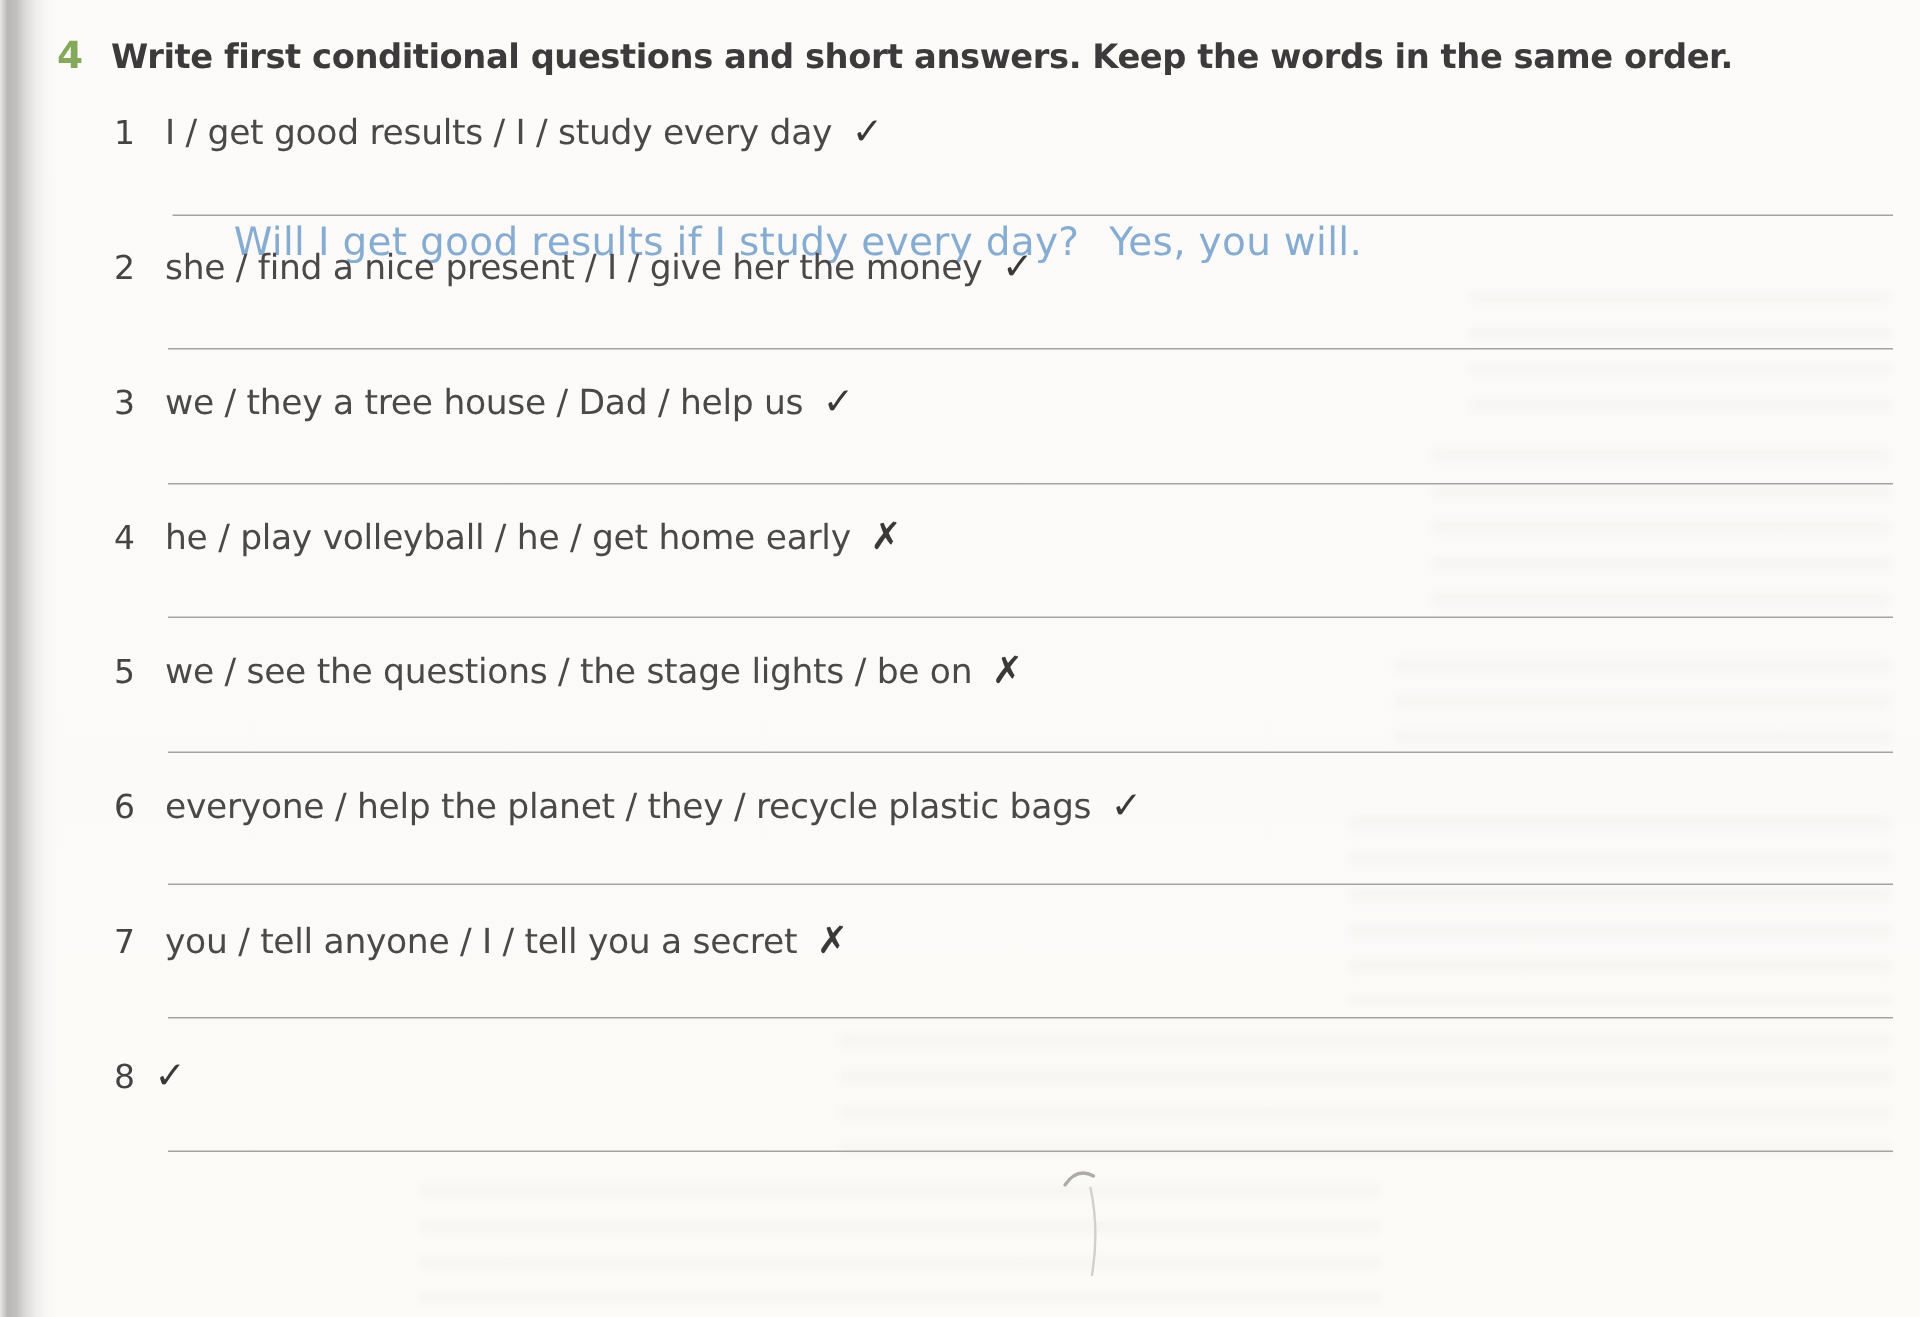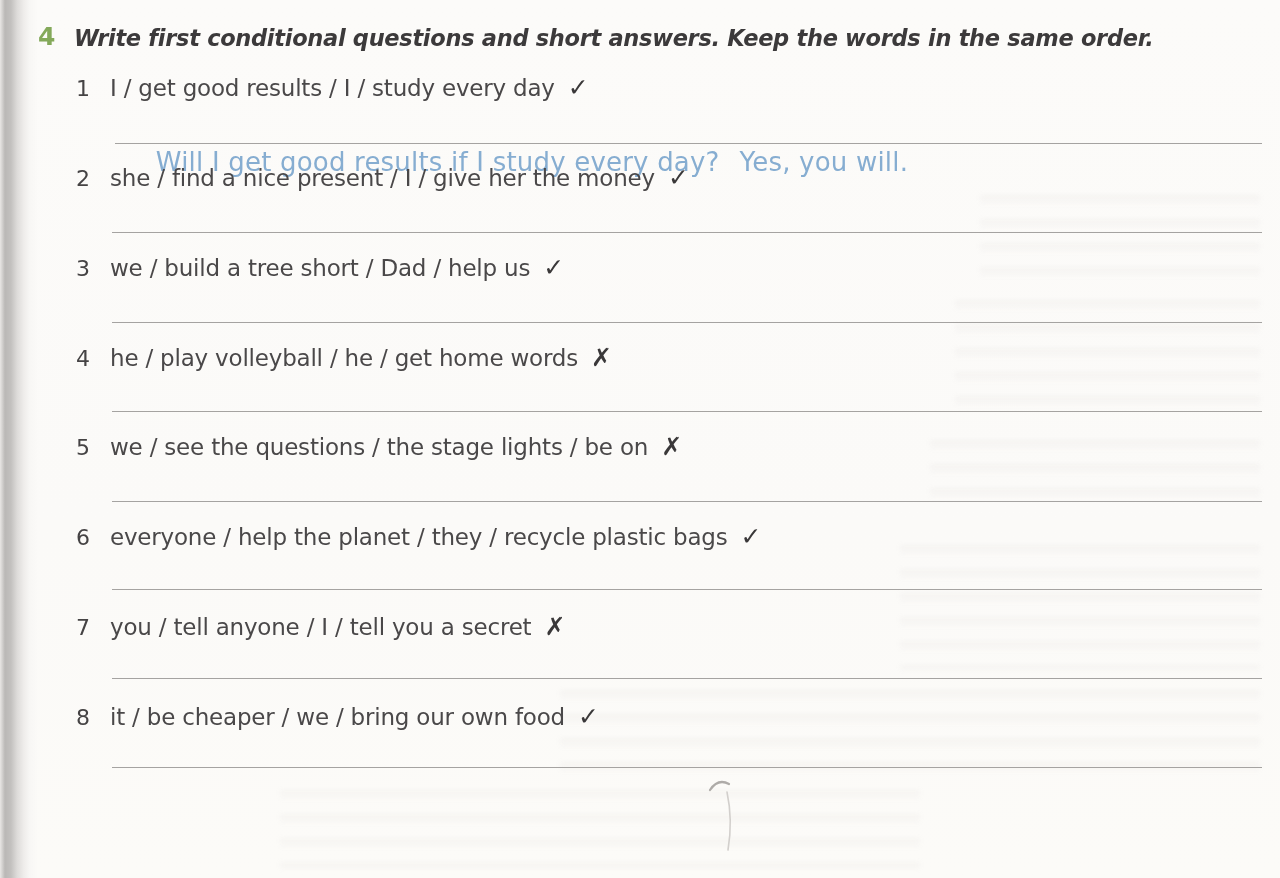--- a/index.html
+++ b/index.html
@@ -25,21 +25,20 @@
   .header-num {
     position:absolute; left:38px; top:22px;
     font-size:25px; font-weight:bold; line-height:30px;
     letter-spacing:0;
   }
   .header-title {
     position:absolute; left:74px; top:23px;
     font-size:22.5px; font-weight:bold; line-height:30px;
     letter-spacing:-0.3px;
     white-space:nowrap;
-    font-style:italic;
   }
   .prompt-row {
     position:absolute; left:70px;
     display:flex; align-items:baseline;
     line-height:32px; white-space:pre;
   }
   .inum {
     width:20px; text-align:right;
     font-size:22px;
   }
@@ -103,28 +102,28 @@
 
   <div class="prompt-row" style="top:162px;">
     <span class="inum" style="color:#454344;">2</span>
     <span class="ptext" style="color:#4a4849;">she / find a nice present / I / give her the money</span>
     <span class="mark" style="color:#3a3839;">✓</span>
   </div>
   <div class="ans-line" style="top:232px;"></div>
 
   <div class="prompt-row" style="top:252px;">
     <span class="inum" style="color:#454344;">3</span>
-    <span class="ptext" style="color:#4a4849;">we / build a tree short / Dad / help us</span>
+    <span class="ptext" style="color:#4a4849;">we / they a tree house / Dad / help us</span>
     <span class="mark" style="color:#3a3839;">✓</span>
   </div>
   <div class="ans-line" style="top:322px;"></div>
 
   <div class="prompt-row" style="top:342px;">
     <span class="inum" style="color:#454344;">4</span>
-    <span class="ptext" style="color:#4a4849;">he / play volleyball / he / get home words</span>
+    <span class="ptext" style="color:#4a4849;">he / play volleyball / he / get home early</span>
     <span class="mark" style="color:#3a3839;">✗</span>
   </div>
   <div class="ans-line" style="top:411px;"></div>
 
   <div class="prompt-row" style="top:431px;">
     <span class="inum" style="color:#454344;">5</span>
     <span class="ptext" style="color:#4a4849;">we / see the questions / the stage lights / be on</span>
     <span class="mark" style="color:#3a3839;">✗</span>
   </div>
   <div class="ans-line" style="top:501px;"></div>
@@ -138,21 +137,20 @@
 
   <div class="prompt-row" style="top:611px;">
     <span class="inum" style="color:#454344;">7</span>
     <span class="ptext" style="color:#4a4849;">you / tell anyone / I / tell you a secret</span>
     <span class="mark" style="color:#3a3839;">✗</span>
   </div>
   <div class="ans-line" style="top:678px;"></div>
 
   <div class="prompt-row" style="top:701px;">
     <span class="inum" style="color:#454344;">8</span>
-    <span class="ptext" style="color:#4a4849;">it / be cheaper / we / bring our own food</span>
     <span class="mark" style="color:#3a3839;">✓</span>
   </div>
   <div class="ans-line" style="top:767px;"></div>
 
   <svg class="pen-mark" width="44" height="92" viewBox="0 0 44 92">
     <path d="M8 22 Q16 10 27 16" stroke="#aeaba8" stroke-width="2.2" fill="none" stroke-linecap="round"></path>
     <path d="M25 24 Q31 52 26 82" stroke="#d2cfcc" stroke-width="1.6" fill="none" stroke-linecap="round"></path>
   </svg>
 
 </div>

